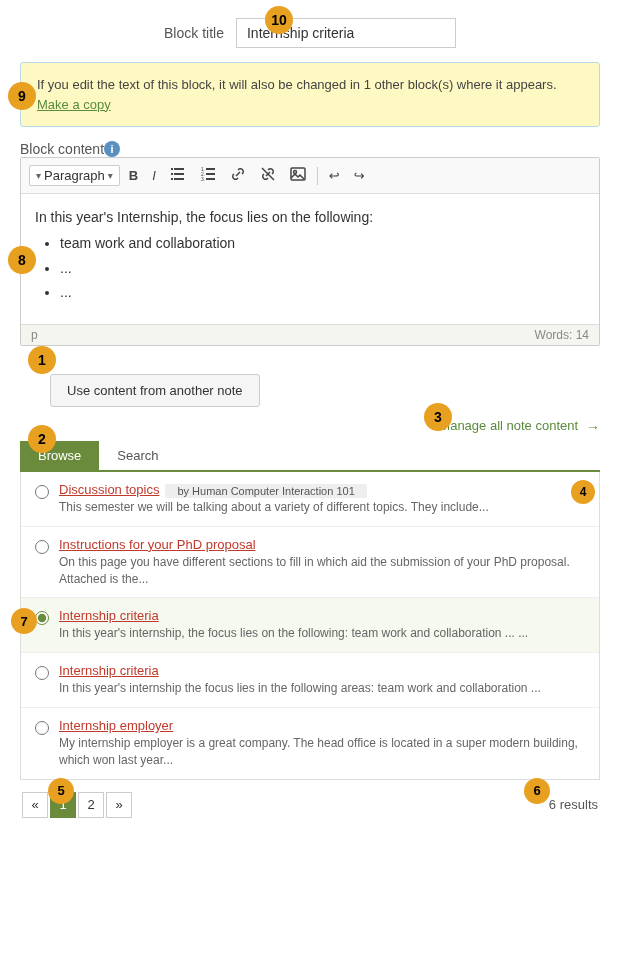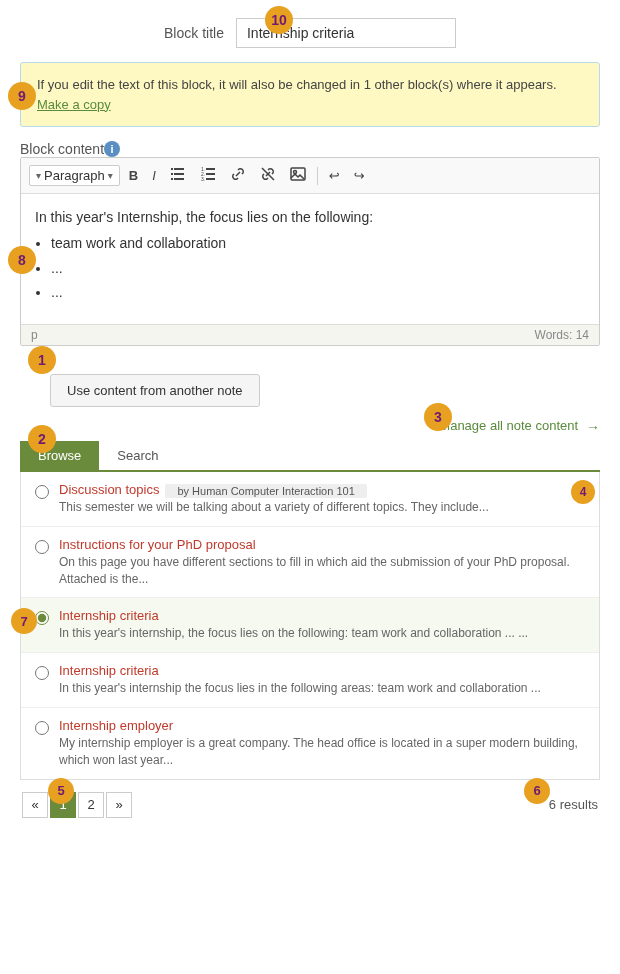--- a/index.html
+++ b/index.html
@@ -127,21 +127,21 @@
 
     
     .editor-content {
       padding: 12px 14px;
       min-height: 130px;
       font-size: 14px;
       line-height: 1.6;
       color: #333;
     }
     .editor-content ul {
-      margin-left: 16px;
+      margin-left: 25px;
       margin-top: 4px;
     }
     .editor-content li {
       margin-bottom: 2px;
     }
 
     
     .editor-statusbar {
       background: #f5f5f0;
       border-top: 1px solid #ddd;
@@ -227,20 +227,21 @@
       cursor: pointer;
     }
     .note-item-content {
       flex: 1;
     }
     .note-item-title {
       font-size: 13px;
       color: #c0392b;
       margin-bottom: 2px;
       font-weight: normal;
+      text-decoration: underline;
     }
     .note-item-title.selected-title {
       color: #c0392b;
     }
     .note-item-desc {
       font-size: 12px;
       color: #666;
       line-height: 1.4;
     }
     .note-item-tag {
@@ -293,21 +294,21 @@
       color: #555;
     }
 
     
     .badge {
       position: absolute;
       width: 28px;
       height: 28px;
       background: #e8a020;
       border-radius: 50%;
-      color: #701a75;
+      color: #000000;
       font-size: 14px;
       font-weight: bold;
       display: flex;
       align-items: center;
       justify-content: center;
       z-index: 10;
     }
   </style>
 </head>
 <body>

